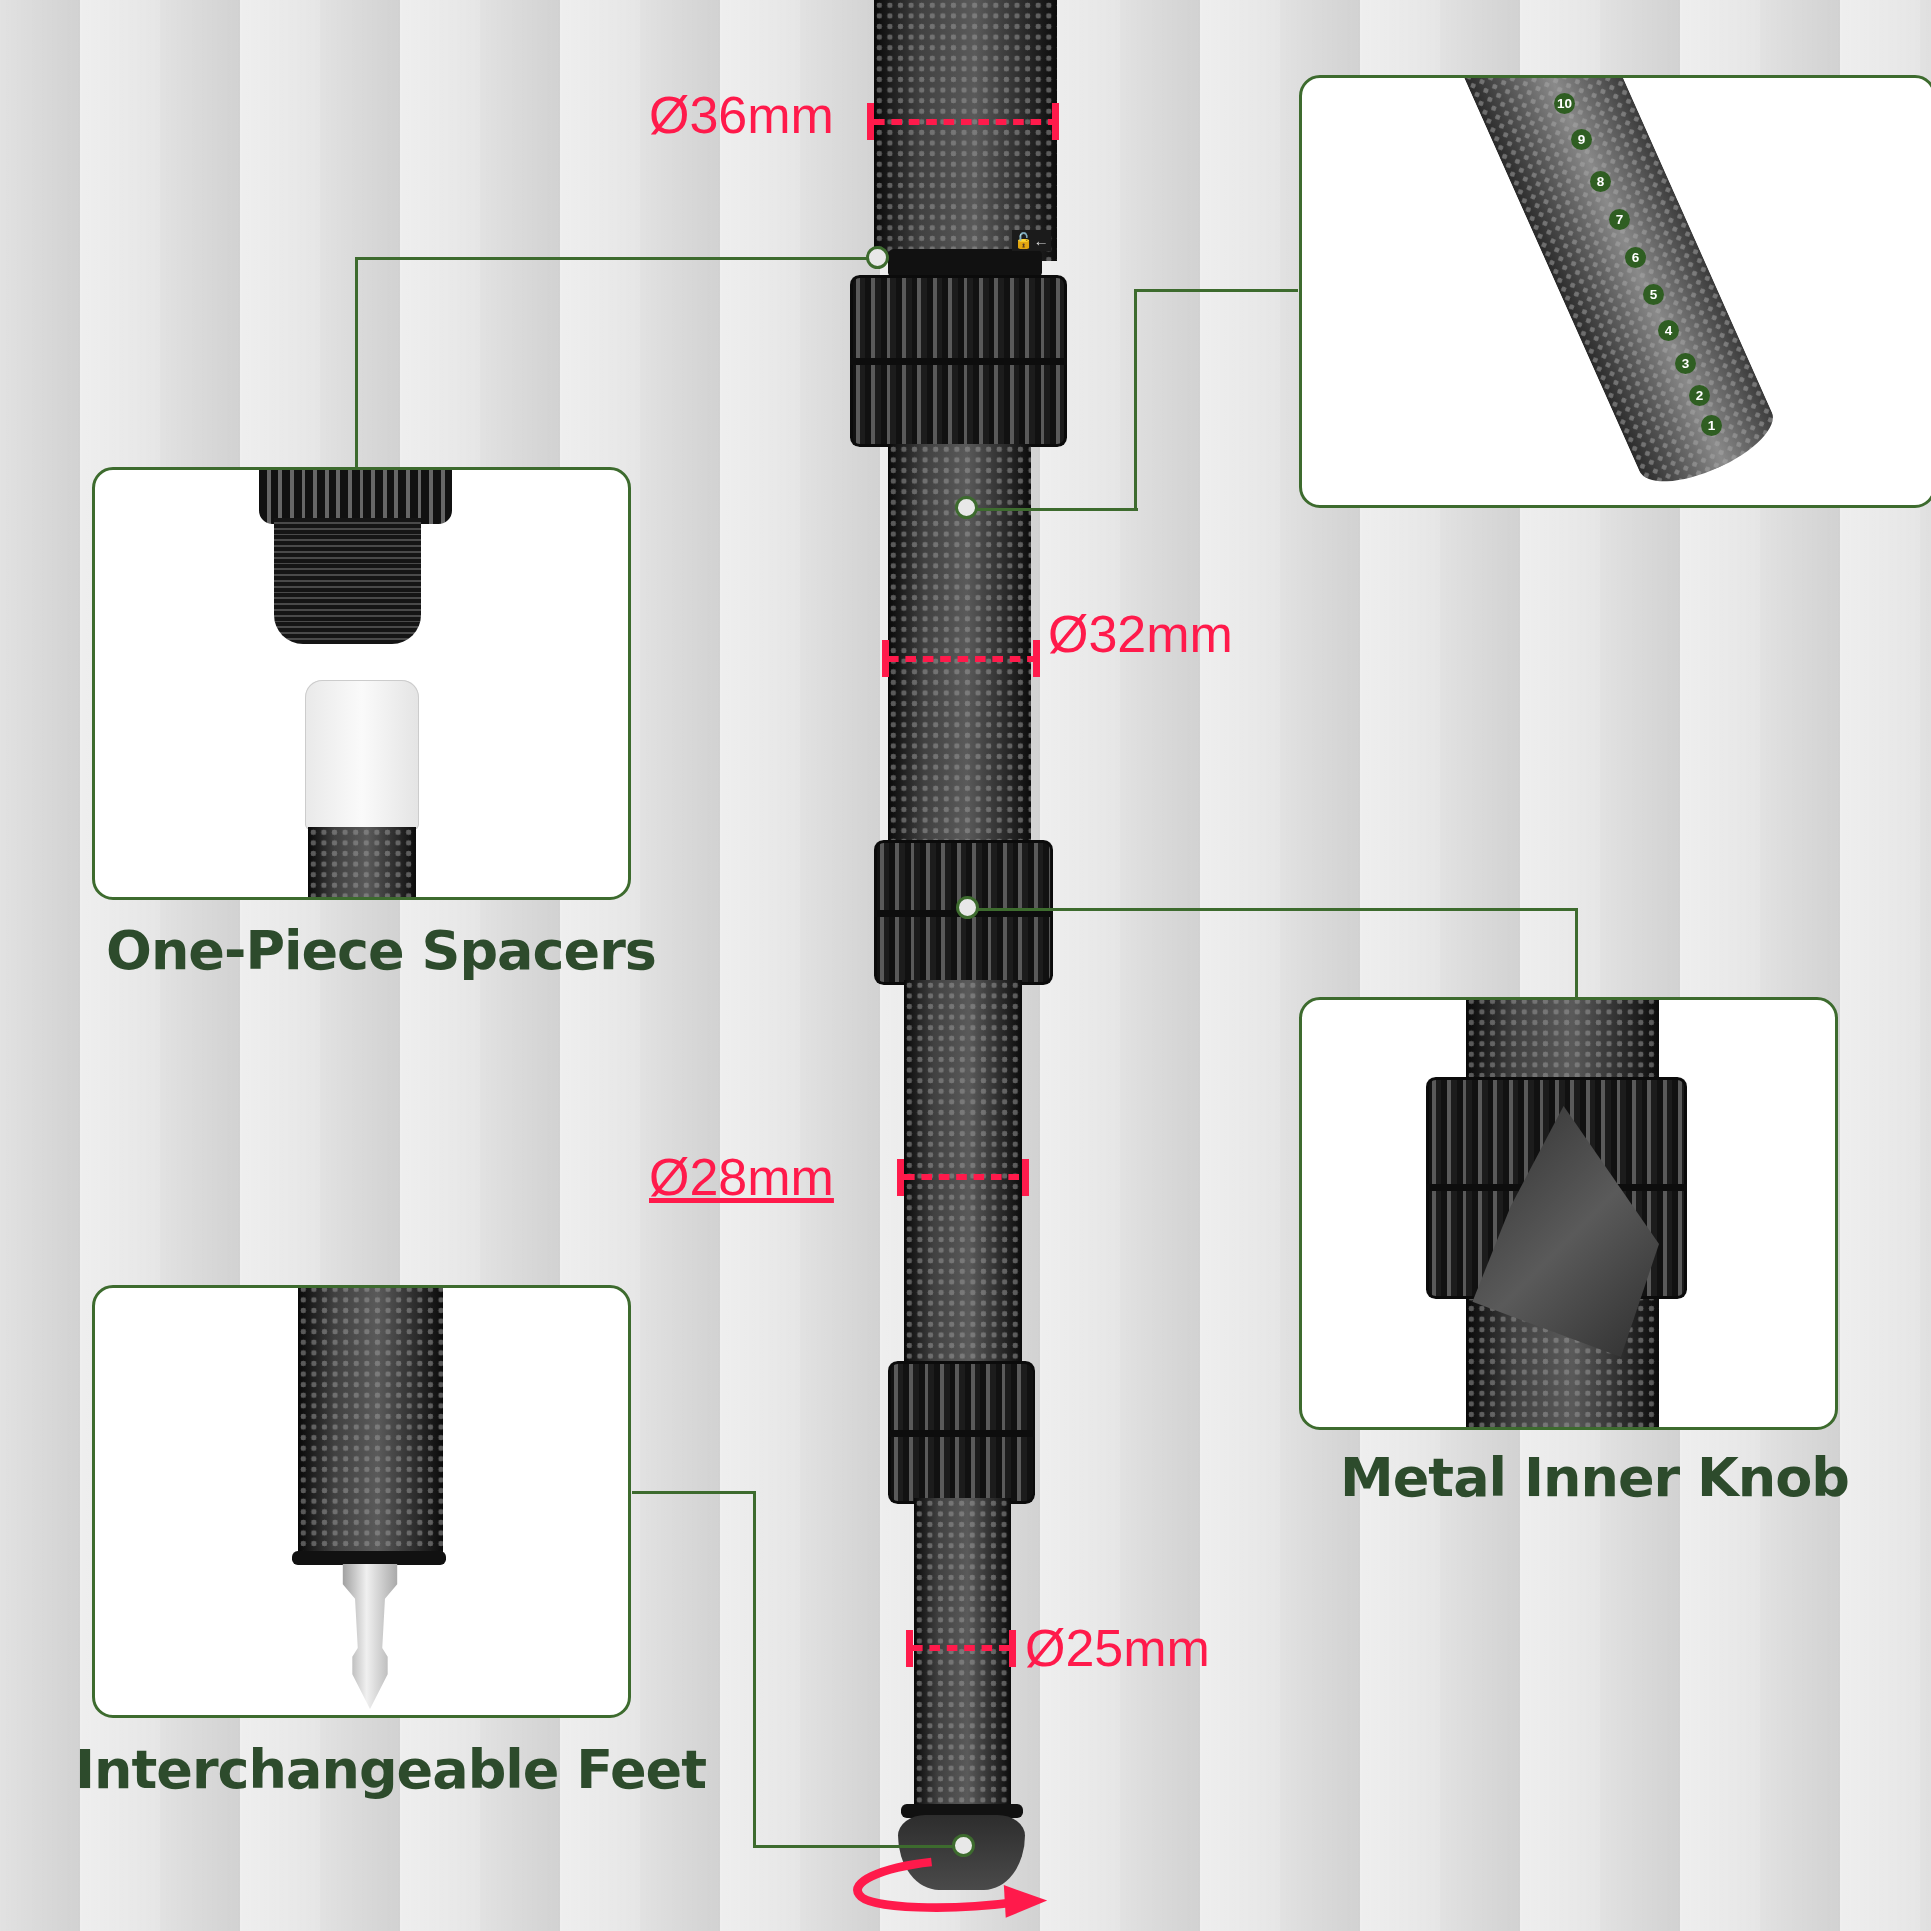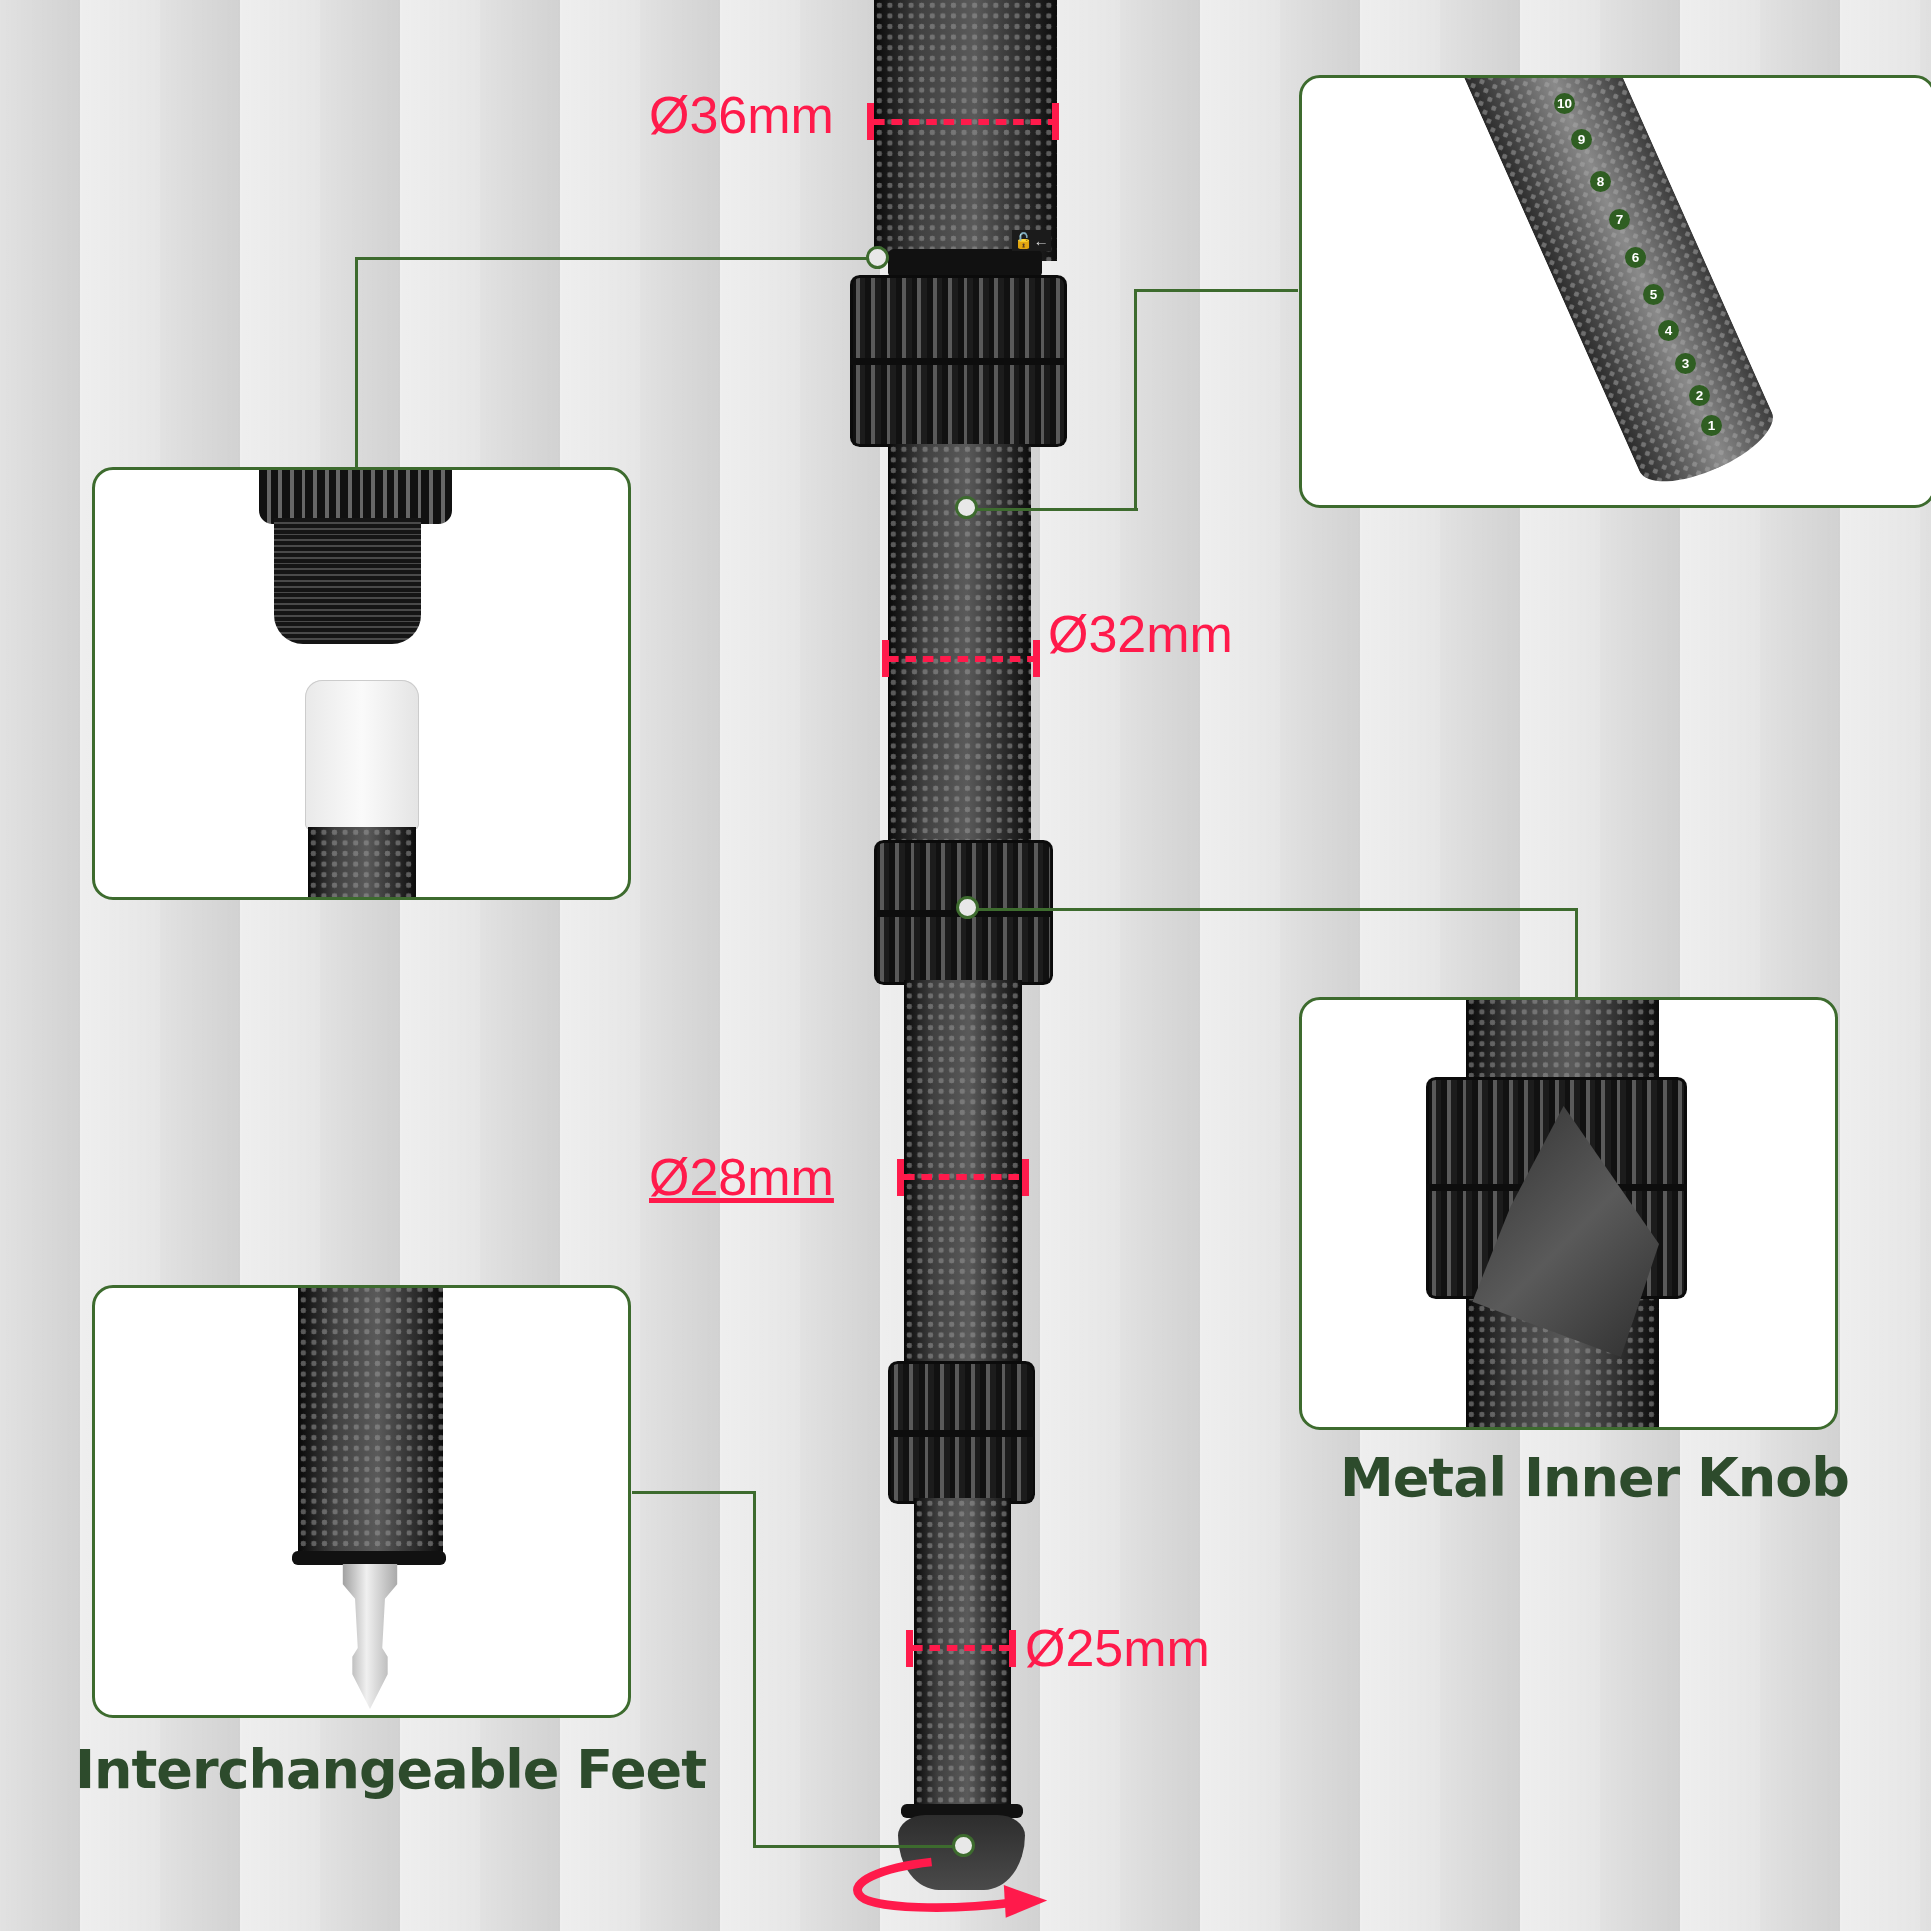--- a/index.html
+++ b/index.html
@@ -141,20 +141,21 @@
     <div class="layer-badge" style="left:387px; top:307px;">2</div>
     <div class="layer-badge" style="left:399px; top:337px;">1</div>
   </div>
 
   <div class="panel" style="left:92px; top:467px; width:539px; height:433px;">
     <div style="position:absolute; left:164px; top:-3.9px; width:193px; height:58px; background:repeating-linear-gradient(90deg,#111 0 7.7px,#666 7.7px 11.6px); border-radius:0 0 13.5px 13.5px;"></div>
     <div style="position:absolute; left:179px; top:48px; width:147px; height:126px; background:repeating-linear-gradient(180deg,#151515 0 3.9px,#4a4a4a 3.9px 5.8px); border-radius:0 0 29px 29px;"></div>
     <div style="position:absolute; left:210px; top:210px; width:114px; height:150px; background:linear-gradient(90deg,#e9e9e9,#fafafa 50%,#e4e4e4); border-radius:17.4px 17.4px 5.8px 5.8px; box-shadow: inset 0 0 0 1px #ccc;"></div>
     <div class="tube" style="left:213px; top:357px; width:108px; height:77px;"></div>
   </div>
+  <div class="caption" style="left:106px; top:919px;">One-Piece Spacers</div>
 
   <div class="panel" style="left:1299px; top:997px; width:539px; height:433px;">
     <div class="tube" style="left:164px; top:-3.9px; width:193px; height:433px;"></div>
     <div class="knob" style="left:124px; top:77px; width:261px; height:222px;"></div>
     <div style="position:absolute; left:145px; top:106px; width:212px; height:251px; background:linear-gradient(135deg,#2b2b2b,#5a5a5a 55%,#2e2e2e); clip-path: polygon(55% 0, 100% 55%, 82% 100%, 12% 78%, 30% 40%);"></div>
   </div>
   <div class="caption" style="left:1340px; top:1446px;">Metal Inner Knob</div>
 
   <div class="panel" style="left:92px; top:1285px; width:539px; height:433px;">
     <div class="tube" style="left:203px; top:-3.9px; width:145px; height:270px;"></div>

